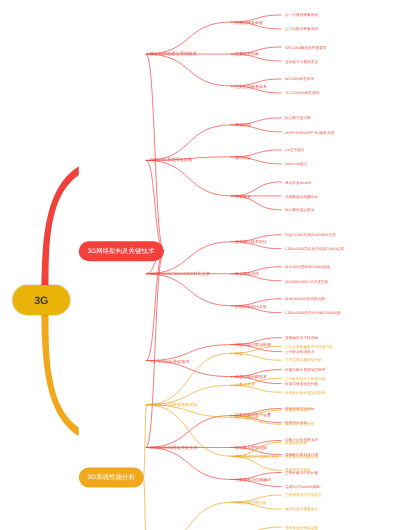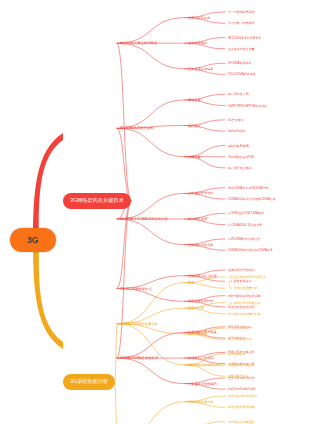--- a/index.html
+++ b/index.html
@@ -9,21 +9,21 @@
     overflow:hidden;position:relative;
   }
   #canvas{position:absolute;inset:0;width:300px;height:424px;}
   svg.links{position:absolute;left:0;top:0;width:300px;height:424px;pointer-events:none;}
 
   .node{position:absolute;white-space:nowrap;}
 
   
   .root{
     left:10px;top:228px;width:46px;height:24px;
-    border-radius:12px;background:#f97316;
+    border-radius:12px;background:#eab308;
     box-shadow:0 0 2px rgba(0,0,0,.30);
     display:flex;align-items:center;justify-content:center;
     font-size:8.5px;font-weight:bold;color:#3b3b3b;
     z-index:5;
   }
 
   
   .main{
     height:16px;border-radius:8px;
     display:flex;align-items:center;justify-content:center;

